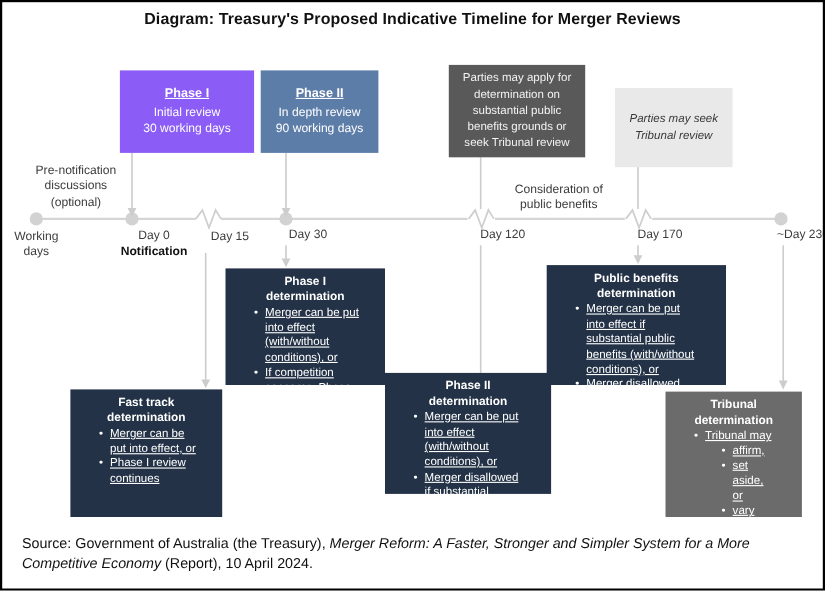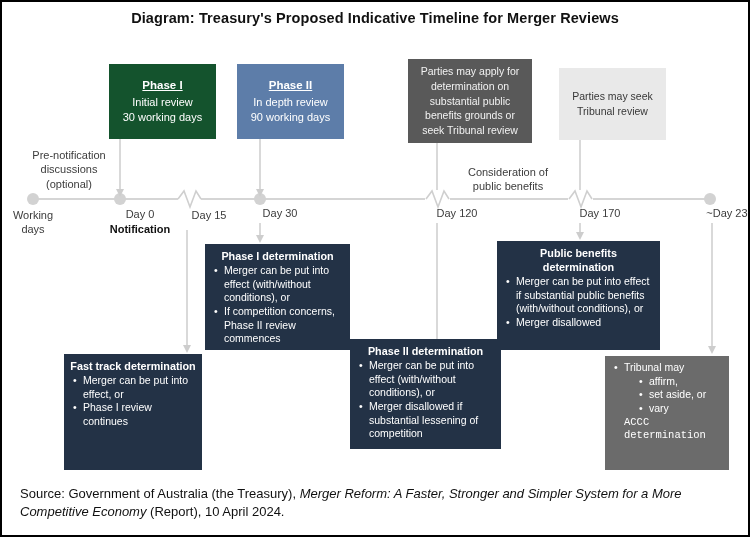--- a/index.html
+++ b/index.html
@@ -3,34 +3,34 @@
 <meta charset="utf-8">
 <style>
   html,body{margin:0;padding:0;background:#fff;font-family:"Liberation Sans",sans-serif;}
   #figure{position:relative;width:750px;height:537px;box-sizing:border-box;border:2px solid #000;background:#fff;overflow:hidden;}
   #title{position:absolute;top:8px;left:0;width:100%;text-align:center;font-size:14.5px;font-weight:bold;color:#111;letter-spacing:.1px;}
   .pre{white-space:pre-line;}
   svg.lines{position:absolute;left:0;top:0;z-index:0;}
   .topbox{position:absolute;z-index:2;display:flex;flex-direction:column;align-items:center;justify-content:center;text-align:center;color:#fff;line-height:1.35;margin-left:31px;}
   .topbox .hd{font-weight:bold;text-decoration:underline;font-size:11.5px;margin-bottom:2px;}
   .topbox .ln{font-size:11px;}
-  #box-phase1{left:76px;top:62px;width:107px;height:75px;background:#14532d;}
+  #box-phase1{left:76px;top:62px;width:122px;height:75px;background:#8b5cf6;}
   #box-phase2{left:204px;top:62px;width:107px;height:75px;background:#5d7da9;}
   #box-apply{left:375px;top:57px;width:124px;height:84px;background:#595959;color:#f2f2f2;font-size:10.5px;line-height:1.4;padding:2px;box-sizing:border-box;}
-  #box-seek{left:526px;top:66px;width:107px;height:72px;background:#e9e9e9;color:#383838;font-size:10.5px;line-height:1.4;}
+  #box-seek{left:526px;top:78px;width:107px;height:72px;background:#e9e9e9;color:#383838;font-size:10.5px;line-height:1.4;font-style:italic;}
   .lbl{position:absolute;z-index:2;color:#3c3c3c;font-size:11px;line-height:1.3;text-align:center;}
   .tick{transform:translateX(-50%);white-space:nowrap;margin-left:20px;}
   #lbl-prenotif{left:10px;top:146px;width:114px;}
   #lbl-working{left:4px;top:206px;width:54px;}
   #lbl-consideration{left:440px;top:163px;width:132px;}
   #tick-notification{font-weight:bold;color:#111;}
-  .detbox{position:absolute;z-index:2;background:#233246;color:#fff;font-size:10.5px;line-height:1.3;padding:5px 6px;box-sizing:border-box;}
+  .detbox{position:absolute;z-index:2;background:#233246;color:#fff;font-size:10.5px;line-height:1.3;padding:5px 23px;box-sizing:border-box;}
   .detbox .dtitle{font-weight:bold;text-align:center;margin-bottom:1px;font-size:10.8px;}
   .detbox ul{list-style:none;margin:0;padding:0;}
-  .detbox li{position:relative;padding-left:13px;text-align:left;}
+  .detbox li{position:relative;padding-left:13px;text-align:left;text-decoration:underline;}
   .detbox li::before{content:"\2022";position:absolute;left:3px;}
   .detbox li.sub{padding-left:38px;}
   .detbox li.sub::before{left:28px;}
   .detbox .footer-line{padding-left:13px;font-family:Liberation Mono, monospace;}
   #det-fast{left:62px;top:352px;width:138px;height:116px;}
   #det-phase1{left:203px;top:242px;width:145px;height:106px;}
   #det-phase2{left:348px;top:337px;width:151px;height:110px;}
   #det-public{left:495px;top:239px;width:163px;height:109px;}
   #det-tribunal{left:603px;top:354px;width:124px;height:114px;background:#6b6b6b;}
   #source{position:absolute;left:18px;top:483px;width:706px;z-index:2;font-size:13px;line-height:1.4;color:#111;}
@@ -139,20 +139,21 @@
 
   <div class="detbox" id="det-phase2">
     <div class="dtitle">Phase II determination</div>
     <ul>
       <li>Merger can be put into effect (with/without conditions), or</li>
       <li>Merger disallowed if substantial lessening of competition</li>
     </ul>
   </div>
 
   <div class="detbox" id="det-tribunal">
+    <div class="dtitle">Tribunal determination</div>
     <ul>
       <li>Tribunal may</li>
       <li class="sub">affirm,</li>
       <li class="sub">set aside, or</li>
       <li class="sub">vary</li>
     </ul>
     <div class="footer-line">ACCC determination</div>
   </div>
 
   <div id="source">

